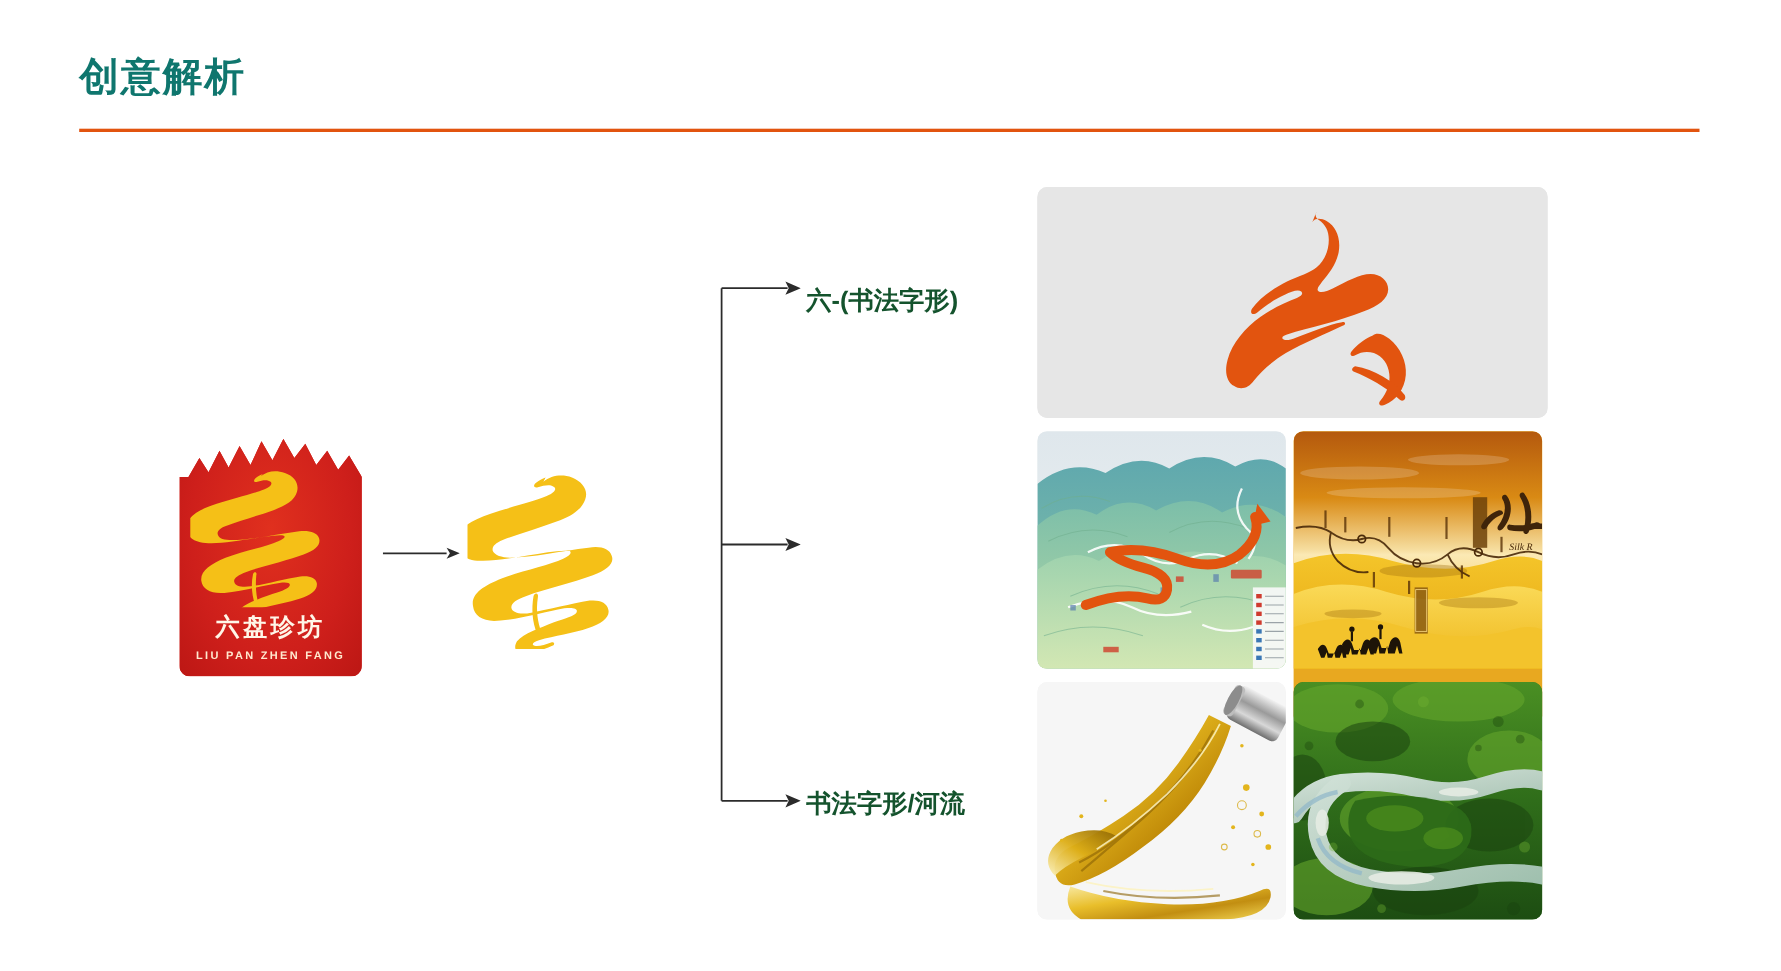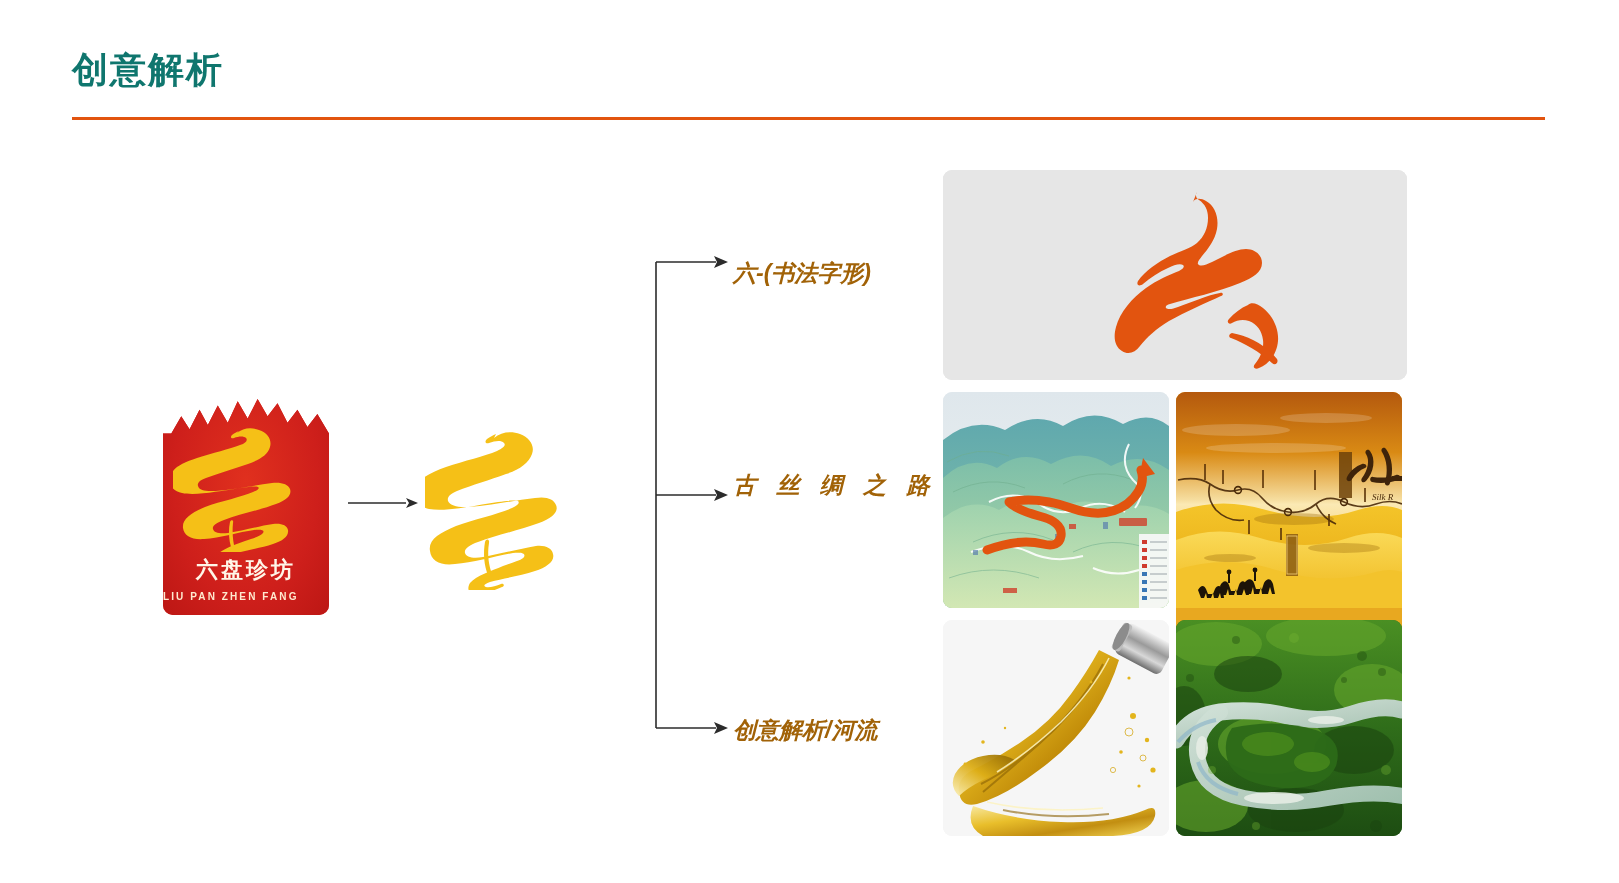--- a/index.html
+++ b/index.html
@@ -88,20 +88,21 @@
     font-size: 22px;
     font-weight: bold;
     letter-spacing: 3px;
     font-family: Liberation Mono, monospace;
   }
   .logo-en-name {
     position: absolute;
     left: 0;
     right: 0;
     bottom: 13px;
+    text-align: center;
     color: #ffe9cf;
     font-size: 10px;
     font-weight: bold;
     letter-spacing: 2.1px;
   }
 
   
   #gold-mark {
     position: absolute;
     left: 425px;
@@ -122,27 +123,26 @@
     position: absolute;
     left: 628px;
     top: 250px;
     width: 100px;
     height: 500px;
   }
 
   
   .branch-label {
     position: absolute;
-    color: #a16207;
+    color: #14532d;
     font-size: 23px;
     font-weight: bold;
     line-height: 1.55;
     white-space: nowrap;
     font-family: "Liberation Sans", "DejaVu Sans", sans-serif;
-    font-style: italic;
   }
   #label-calligraphy { left: 733px; top: 256px; }
   #label-roads       { left: 733px; top: 468px; }
   #label-flow        { left: 733px; top: 713px; }
   .label-line-2 { letter-spacing: 7px; }
 
   
   .panel {
     position: absolute;
     border-radius: 9px;
@@ -197,24 +197,23 @@
   <line x1="28" y1="245" x2="88" y2="245" stroke="#2B2B2B" stroke-width="1.6"></line>
   <path d="M86 239 L100 245 L86 251 L89 245 Z" fill="#2B2B2B"></path>
 
   <line x1="28" y1="478" x2="88" y2="478" stroke="#2B2B2B" stroke-width="1.6"></line>
   <path d="M86 472 L100 478 L86 484 L89 478 Z" fill="#2B2B2B"></path>
 </svg>
 
 <div id="label-calligraphy" class="branch-label">六-(书法字形)</div>
 
 <div id="label-roads" class="branch-label">
-  <div class="label-line-2">古 丝 绸 之 路</div>
-</div>
-
-<div id="label-flow" class="branch-label">创意解析/河流</div>
+</div>
+
+<div id="label-flow" class="branch-label">书法字形/河流</div>
 
 <div id="panel-calligraphy" class="panel">
   <svg viewBox="0 0 464 210" width="464" height="210">
     <rect width="464" height="210" fill="#E6E6E6"></rect>
     <g fill="#E2540F">
 
       <path d="M250 32c2-4 8-4 13-1 9 5 13 16 11 28-2 11-9 20-15 27-2 3-5 6-4 8 2 3 8 1 14-2 12-6 24-13 34-13 9 0 16 6 16 14 0 9-9 15-22 20-22 9-50 15-70 21-3 1-5 2-4 4 2 2 7 1 12-1 14-5 30-12 42-14 3-1 4 2 1 3-15 7-36 16-52 25-13 8-22 16-29 25-5 7-12 9-18 5-7-4-9-13-6-24 4-15 16-29 30-39 11-8 23-13 33-17 4-2 6-4 4-6-3-2-9 0-15 3-9 4-18 10-25 16-4 3-7 1-5-3 7-10 20-19 32-25 11-5 21-8 27-13 7-6 11-15 11-25 0-8-3-14-9-18-3-2-4-5-2-8z"></path>
 
       <path d="M300 300"></path>
       <path d="M305 135c3-3 9-2 15 3 10 8 16 21 15 33-1 13-9 23-19 27-4 2-7-1-4-4 6-7 9-16 8-24-1-9-6-16-14-19-6-2-12-1-17 2-3 2-6-1-3-4 5-6 12-11 19-14z"></path>

